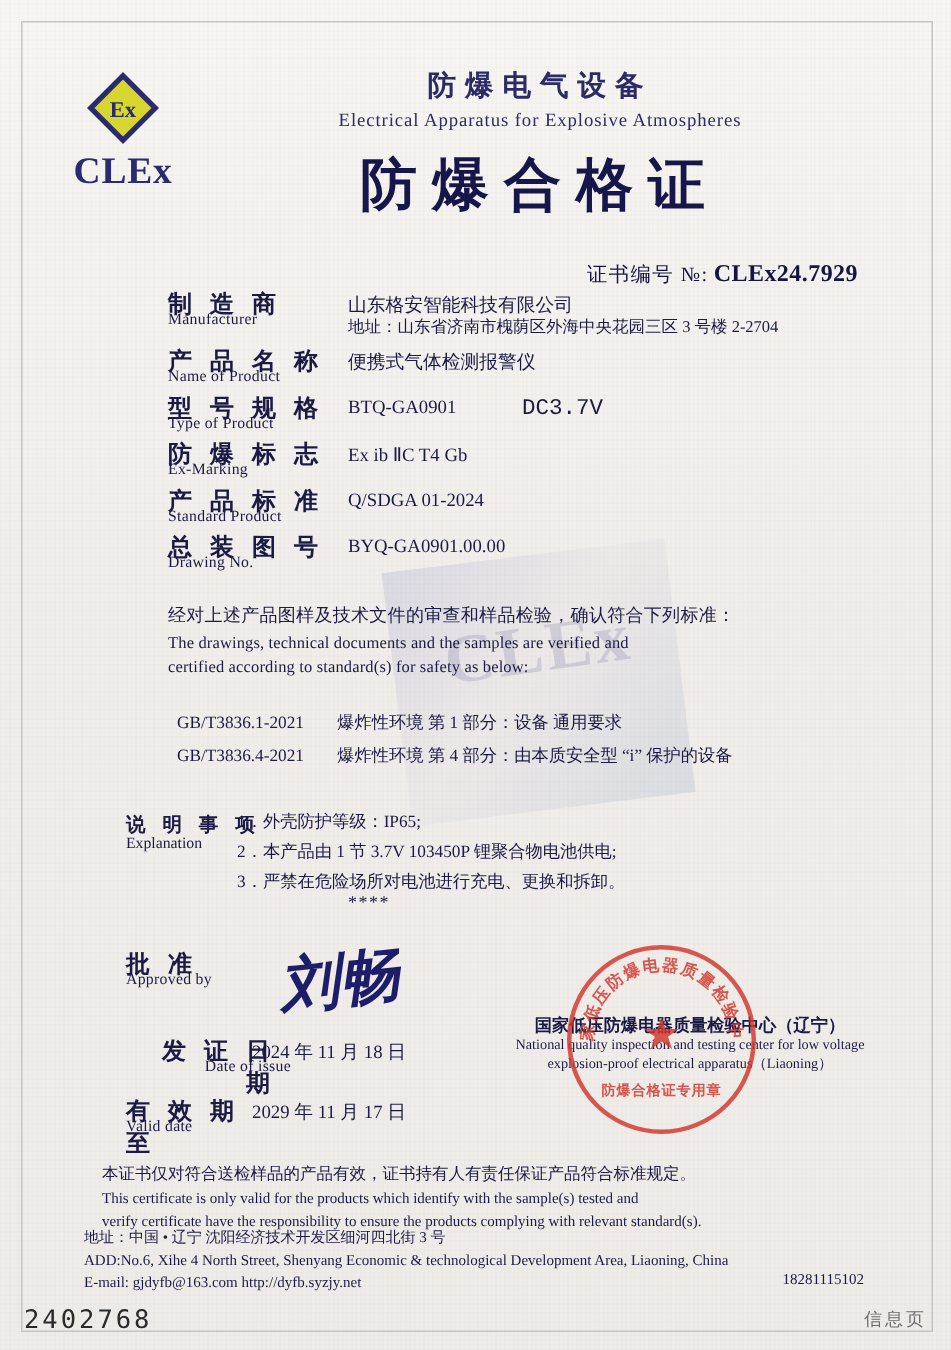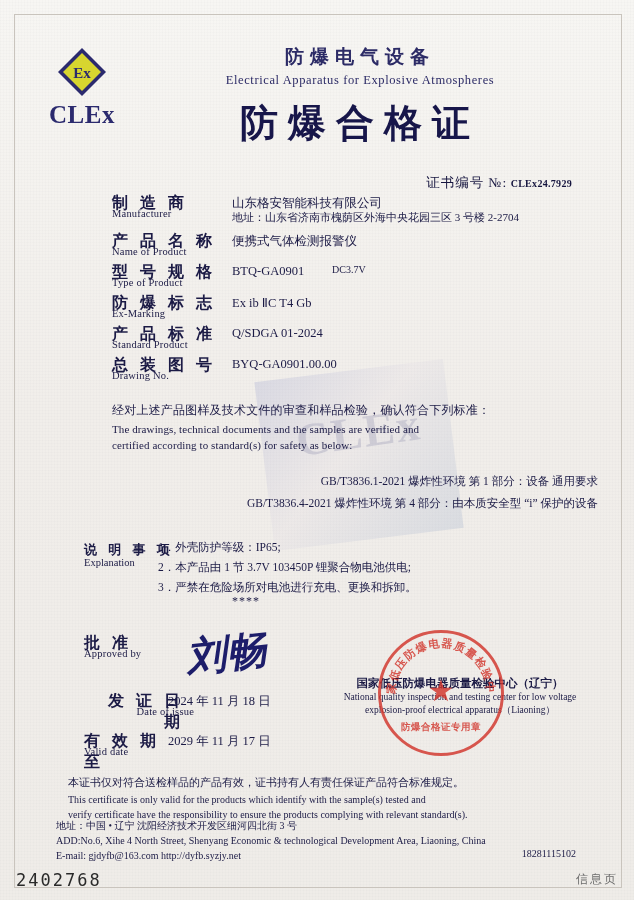--- a/index.html
+++ b/index.html
@@ -105,21 +105,21 @@
   }
 
   .certno {
     position: absolute;
     right: 62px; top: 174px;
     font-size: 13.5px;
     color: #16153f;
     white-space: nowrap;
   }
   .certno .lbl { letter-spacing: 1px; }
-  .certno .val { font-weight: bold; font-size: 10px; letter-spacing: .3px; margin-top: 33px;}
+  .certno .val { font-weight: bold; font-size: 16px; letter-spacing: .3px; margin-top: 33px;}
 
   
   .fields {
     position: absolute;
     left: 0; top: 192px;
     width: 634px;
   }
   .row {
     position: relative;
     height: 31px;
@@ -152,24 +152,25 @@
   }
   .row .value2 {
     position: absolute;
     left: 232px;
     top: 18px;
     font-size: 11px;
     color: #1b1a45;
   }
   .row .value-b {
     position: absolute;
-    left: 332px;
+    left: 348px;
     top: 3px;
-    font-size: 10px;
-    color: #1b1a45;
+    font-size: 15px;
+    color: #1b1a45;
+    font-family: Liberation Mono, monospace;
   }
 
   
   .verify {
     position: absolute;
     left: 112px; top: 402px;
     width: 460px;
   }
   .verify .cn {
     font-size: 12px;
@@ -186,21 +187,20 @@
   .std-list {
     position: absolute;
     left: 118px; top: 474px;
     width: 480px;
   }
   .std-line {
     font-size: 11.5px;
     color: #1b1a45;
     margin-bottom: 7px;
     white-space: nowrap;
-    text-align: right;
   }
   .std-line .code { display: inline-block; width: 104px; }
 
   
   .expl-label-cn {
     position: absolute;
     left: 84px; top: 541px;
     font-size: 13px; font-weight: bold;
     letter-spacing: 4px;
     color: #1b1a45;

